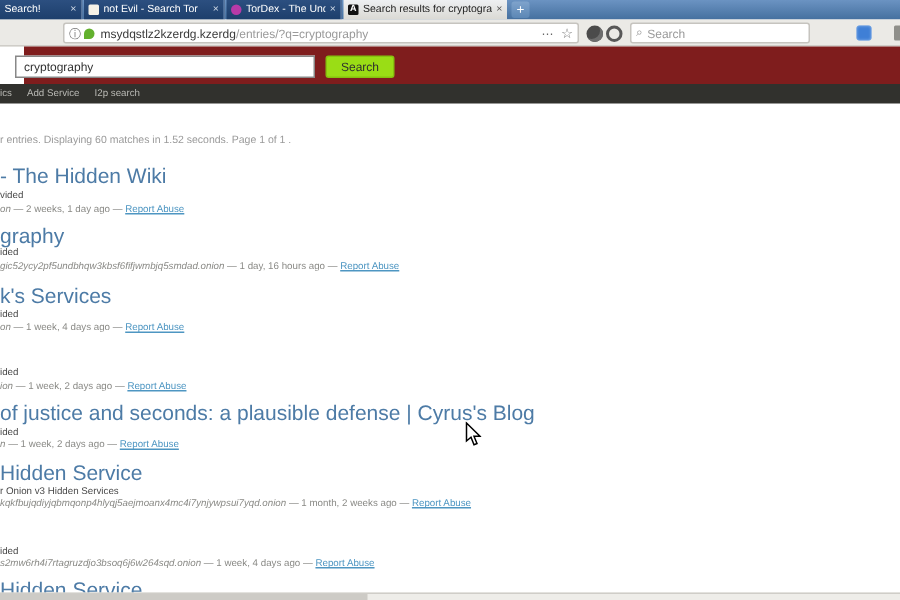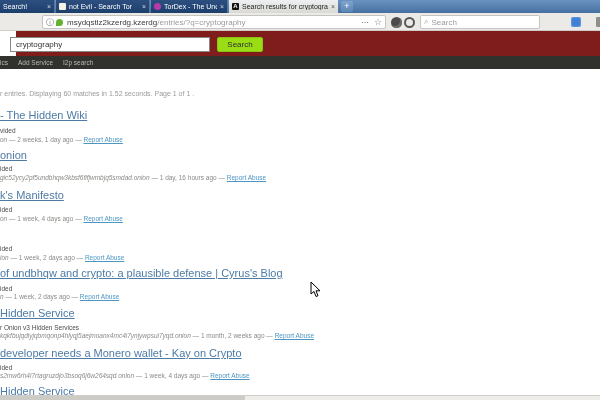--- a/index.html
+++ b/index.html
@@ -58,21 +58,21 @@
                font-size:8px; font-family:"Liberation Sans",sans-serif; color:#333; padding:0 5px; }
   .hdr .go { position:absolute; top:6px; left:201px; width:46px; height:15px; background:#9add15;
              border:1px solid #86c20e; border-radius:2px; color:#2f2f2f; font-size:8px;
              text-align:center; line-height:13px; }
   .hdrnav { position:absolute; top:56px; left:0; width:600px; height:13px; background:#31312d;
             display:flex; align-items:center; gap:10px; font-size:6.5px; color:#b9b9b4; }
   .hdrnav span { white-space:nowrap; }
 
   
   .stats { position:absolute; top:90px; left:0; font-size:7px; color:#9a9a9a; white-space:nowrap; }
-  .rt { position:absolute; left:0; font-size:11px; color:#4d7ba6; text-decoration:underline;
+  .rt { position:absolute; left:0; font-size:14px; color:#4d7ba6; 
         white-space:nowrap; cursor:pointer; }
   .rd { position:absolute; left:0; font-size:6.5px; color:#4a4a4a; white-space:nowrap; }
   .rm { position:absolute; left:0; font-size:6.5px; color:#8a8a86; white-space:nowrap; }
   .rm .cite { font-style:italic; color:#8a8a86; }
   .rm a { color:#4e96c2; text-decoration:underline; cursor:pointer; }
 
   
   .hscroll { position:absolute; bottom:0; left:0; width:600px; height:5px; background:#eeede9;
              border-top:1px solid #cfcdc8; }
   .hscroll .thumb { position:absolute; top:0; left:0; width:245px; height:5px; background:#cdcbc6; }
@@ -137,40 +137,39 @@
     <span>Add Service</span>
     <span>I2p search</span>
   </div>
 
   <div class="stats">r entries. Displaying 60 matches in 1.52 seconds. Page 1 of 1 .</div>
 
   <div class="rt" style="top:109px;">- The Hidden Wiki</div>
   <div class="rd" style="top:127px;">vided</div>
   <div class="rm" style="top:136px;"><span class="cite">on</span><span> — 2 weeks, 1 day ago — </span><a>Report Abuse</a></div>
 
-  <div class="rt" style="top:149px;">onion</div>
+  <div class="rt" style="top:149px;">graphy</div>
   <div class="rd" style="top:165px;">ided</div>
   <div class="rm" style="top:174px;"><span class="cite">gic52ycy2pf5undbhqw3kbsf6fifjwmbjq5smdad.onion</span><span> — 1 day, 16 hours ago — </span><a>Report Abuse</a></div>
 
-  <div class="rt" style="top:189px;">k's Manifesto</div>
+  <div class="rt" style="top:189px;">k's Services</div>
   <div class="rd" style="top:206px;">ided</div>
   <div class="rm" style="top:215px;"><span class="cite">on</span><span> — 1 week, 4 days ago — </span><a>Report Abuse</a></div>
 
   <div class="rd" style="top:245px;">ided</div>
   <div class="rm" style="top:254px;"><span class="cite">ion</span><span> — 1 week, 2 days ago — </span><a>Report Abuse</a></div>
 
-  <div class="rt" style="top:267px;">of undbhqw and crypto: a plausible defense | Cyrus's Blog</div>
+  <div class="rt" style="top:267px;">of justice and seconds: a plausible defense | Cyrus's Blog</div>
   <div class="rd" style="top:285px;">ided</div>
   <div class="rm" style="top:293px;"><span class="cite">n</span><span> — 1 week, 2 days ago — </span><a>Report Abuse</a></div>
 
   <div class="rt" style="top:307px;">Hidden Service</div>
   <div class="rd" style="top:324px;">r Onion v3 Hidden Services</div>
   <div class="rm" style="top:332px;"><span class="cite">kqkfbujqdiyjqbmqonp4hlyqj5aejmoanx4mc4i7ynjywpsui7yqd.onion</span><span> — 1 month, 2 weeks ago — </span><a>Report Abuse</a></div>
 
-  <div class="rt" style="top:347px;">developer needs a Monero wallet - Kay on Crypto</div>
   <div class="rd" style="top:364px;">ided</div>
   <div class="rm" style="top:372px;"><span class="cite">s2mw6rh4i7rtagruzdjo3bsoq6j6w264sqd.onion</span><span> — 1 week, 4 days ago — </span><a>Report Abuse</a></div>
 
   <div class="rt" style="top:385px;">Hidden Service</div>
 
   <div class="hscroll">
     <div class="thumb"></div>
   </div>
 
   <svg class="cursor" viewBox="0 0 11 17">

